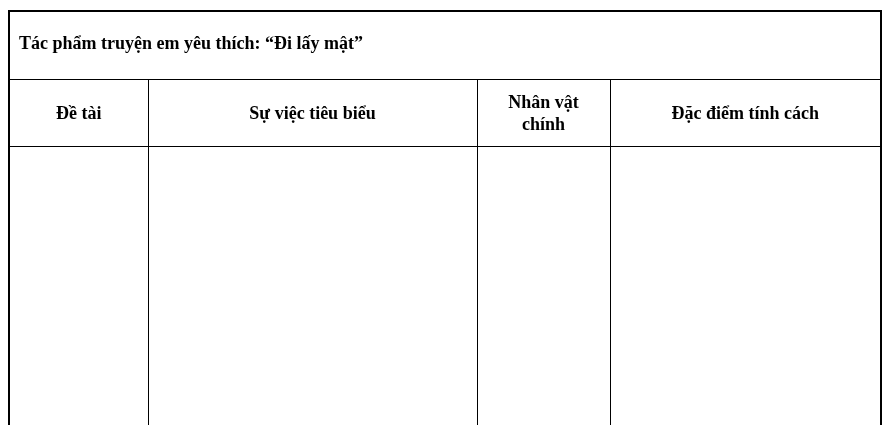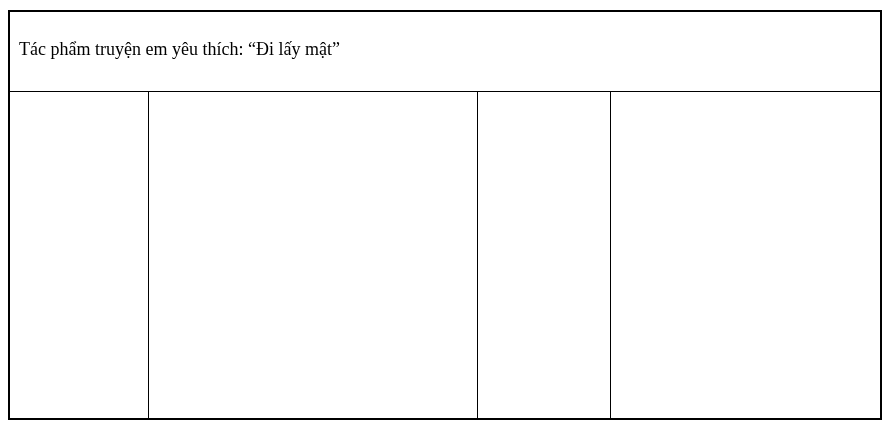--- a/index.html
+++ b/index.html
@@ -29,21 +29,21 @@
   table.worksheet-table td,
   table.worksheet-table th {
     border: 1px solid #000000;
     color: #000000;
     background: #ffffff;
     overflow: hidden;
   }
   .title-cell {
     height: 59px;
     font-size: 18px;
-    font-weight: normal;
+    font-weight: bold;
     text-align: left;
     vertical-align: middle;
     padding: 2px 10px 6px 9px;
     white-space: nowrap;
   }
   .col-header {
     height: 62px;
     font-size: 18px;
     font-weight: bold;
     text-align: center;
@@ -64,20 +64,26 @@
     <colgroup>
       <col style="width:139px">
       <col style="width:329px">
       <col style="width:133px">
       <col style="width:271px">
     </colgroup>
     <tbody>
       <tr>
         <td colspan="4" class="title-cell">Tác phẩm truyện em yêu thích: “Đi lấy mật”</td>
       </tr>
+      <tr>
+        <th class="col-header">Đề tài</th>
+        <th class="col-header">Sự việc tiêu biểu</th>
+        <th class="col-header">Nhân vật chính</th>
+        <th class="col-header">Đặc điểm tính cách</th>
+      </tr>
       <tr class="body-row">
         <td></td>
         <td></td>
         <td></td>
         <td></td>
       </tr>
     </tbody>
   </table>
 </div>
 

